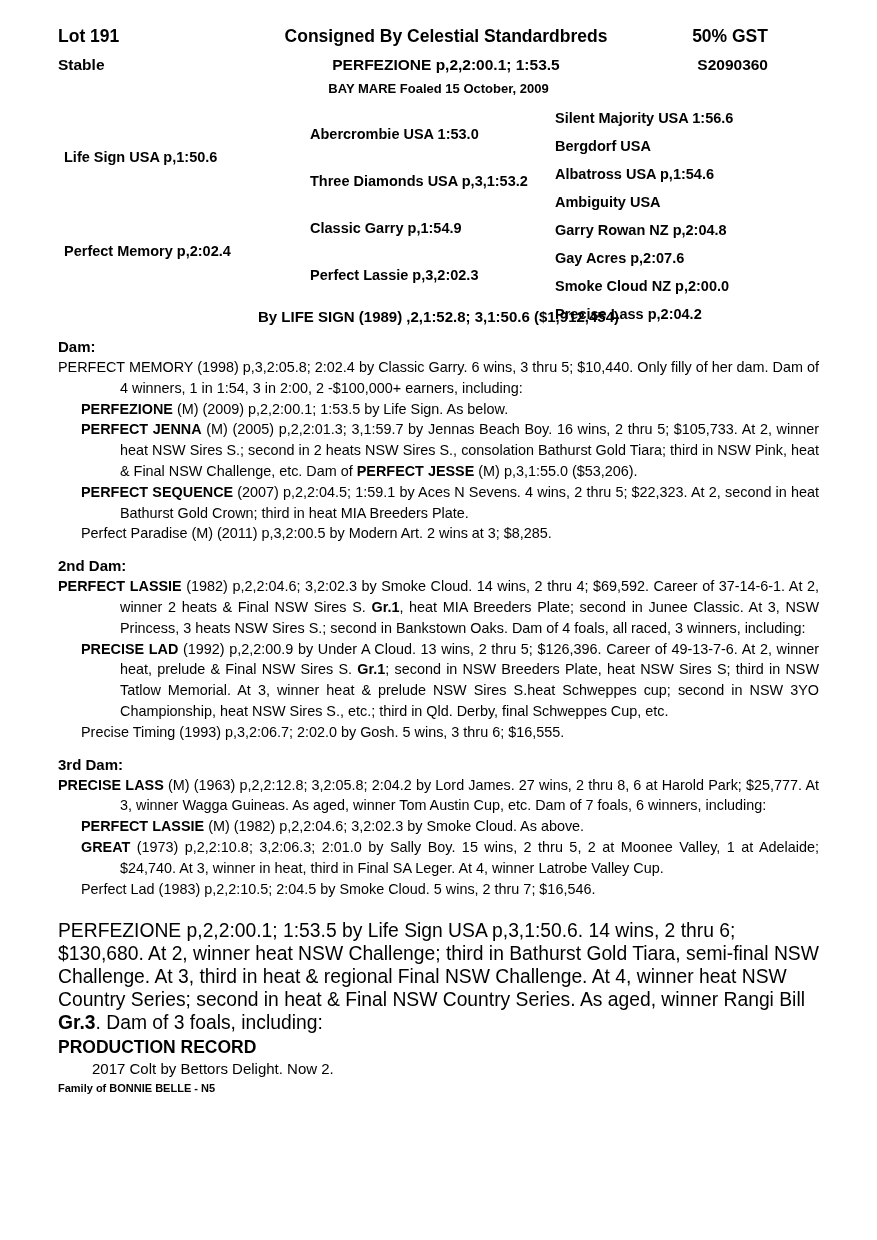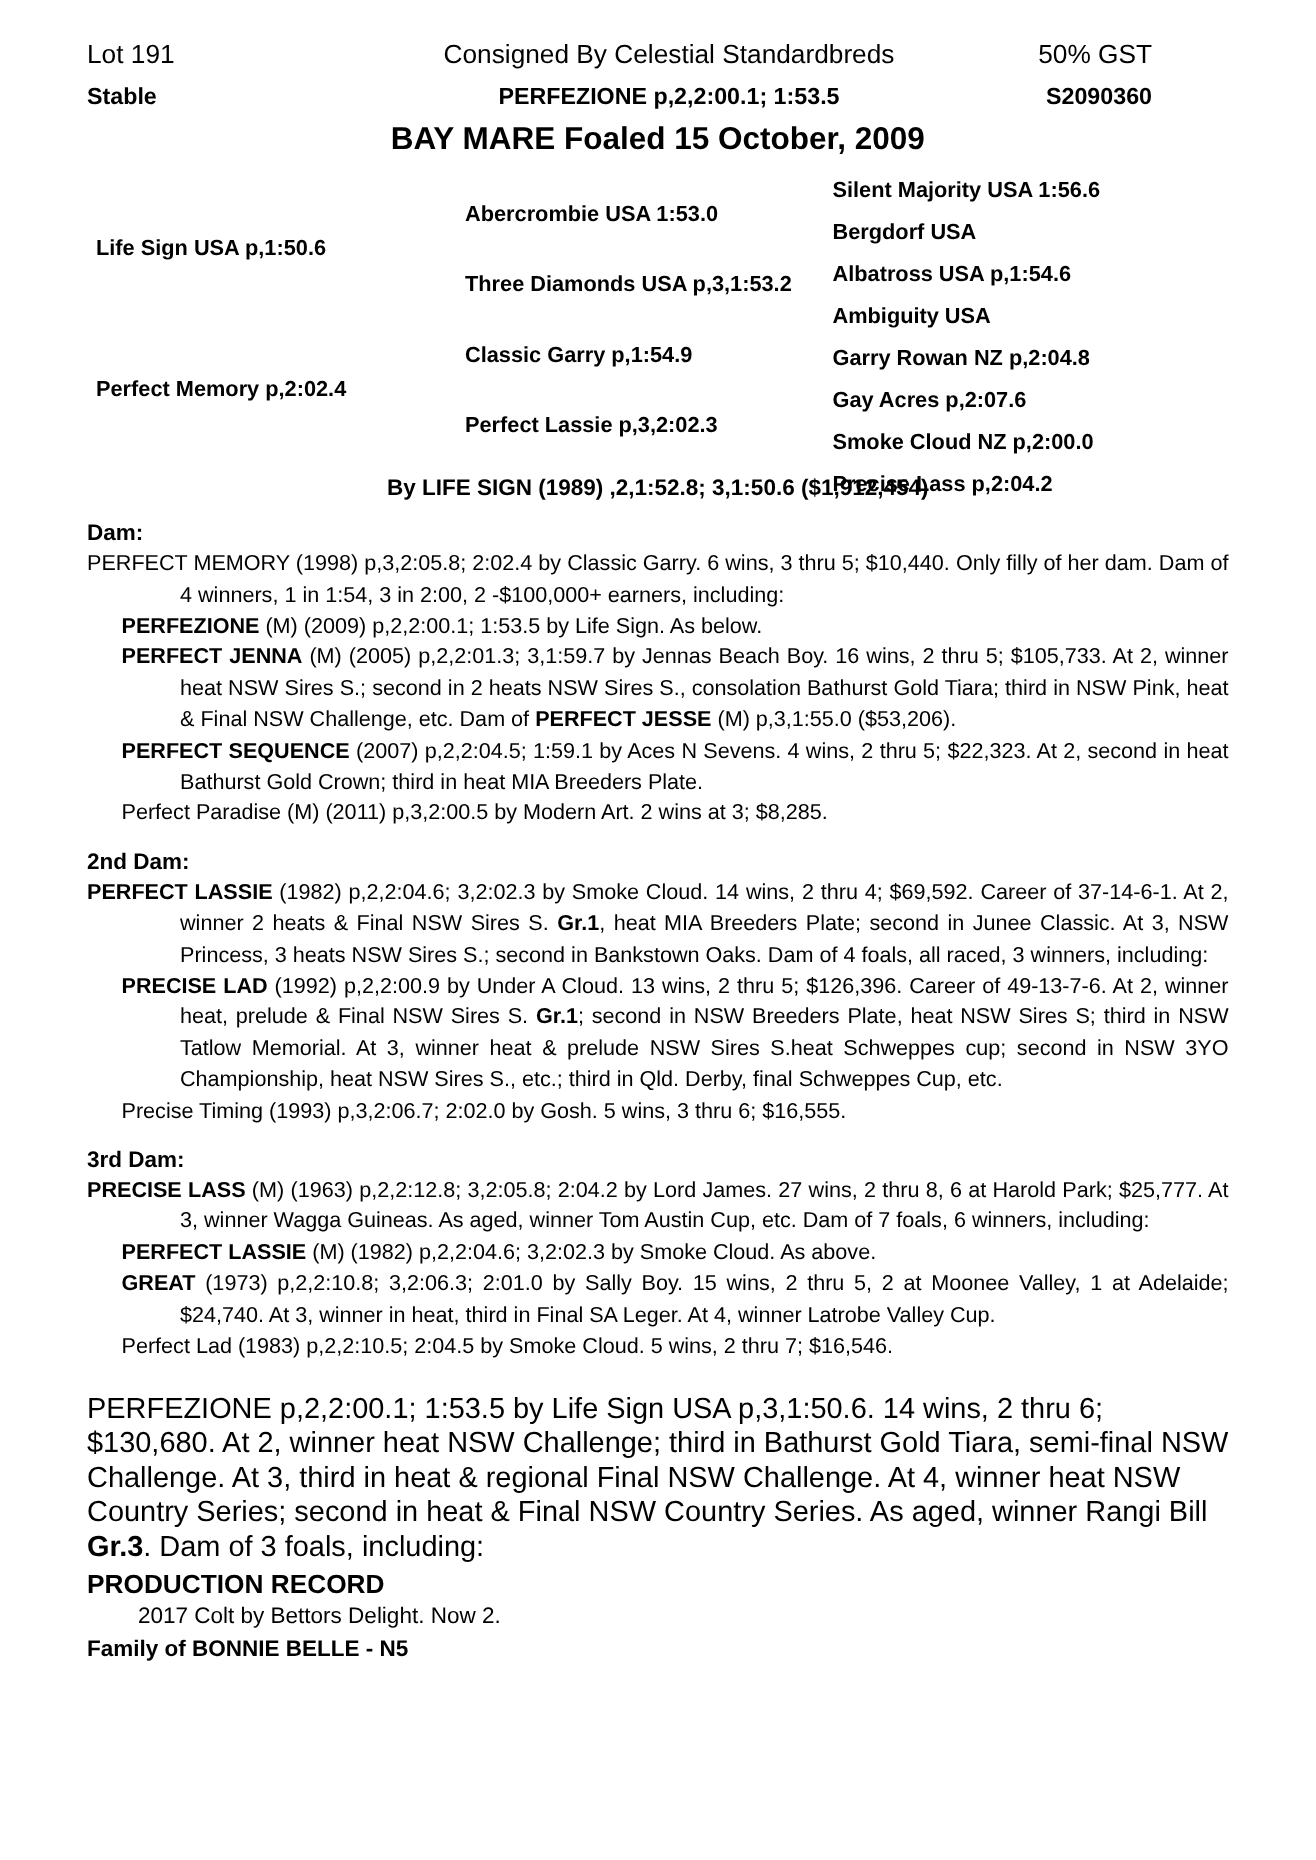--- a/index.html
+++ b/index.html
@@ -12,23 +12,23 @@
     padding:26px 58px 0 58px;
     overflow:hidden;
   }
   .b { font-weight:bold; }
 
   
   .hdr { display:grid; grid-template-columns:165px 1fr 150px; align-items:baseline; }
   .hdr-left  { text-align:left; }
   .hdr-center{ text-align:center; }
   .hdr-right { text-align:right; padding-right:51px; }
-  .hdr-row1 { font-weight:normal; font-size:17.5px; }
+  .hdr-row1 { font-weight:bold; font-size:17.5px; }
   .hdr-row2 { font-weight:bold; font-size:15.5px; margin-top:9px; }
-  .hdr-row3 { font-weight:bold; font-size:21px; margin-top:7px; text-align:center; }
+  .hdr-row3 { font-weight:bold; font-size:13px; margin-top:7px; text-align:center; }
 
   
   .pedigree { display:flex; margin-top:14px; height:188px; font-weight:bold; font-size:14.5px; }
   .ped-col  { display:flex; flex-direction:column; }
   .ped-col1 { width:252px; padding-left:6px; box-sizing:border-box; }
   .ped-col2 { width:245px; }
   .ped-col3 { flex:1;gap:12px; }
   .ped-cell { flex:1; display:flex; align-items:center; white-space:nowrap; }
 
   
@@ -37,21 +37,21 @@
   .para { font-size:14.4px; line-height:20.8px; text-align:justify; }
   .lvl0 { padding-left:62px; text-indent:-62px; }
   .lvl1 { padding-left:62px; text-indent:-39px; }
 
   .summary { margin-top:20px; font-size:19.3px; line-height:23px; text-align:left; }
 
   .prod-heading { font-weight:bold; font-size:17.5px; margin-top:3px; }
   .prod { font-size:15px; line-height:22.5px; }
   .prod-a { padding-left:22px; }
   .prod-b { padding-left:34px; }
-  .family { font-weight:bold; font-size:15px; margin-top:1px; }
+  .family { font-weight:bold; font-size:11px; margin-top:1px; }
 </style>
 </head>
 <body>
 
 <div class="page">
 
   <div class="hdr hdr-row1">
     <div class="hdr-left">Lot 191</div>
     <div class="hdr-center">Consigned By Celestial Standardbreds</div>
     <div class="hdr-right">50% GST</div>

